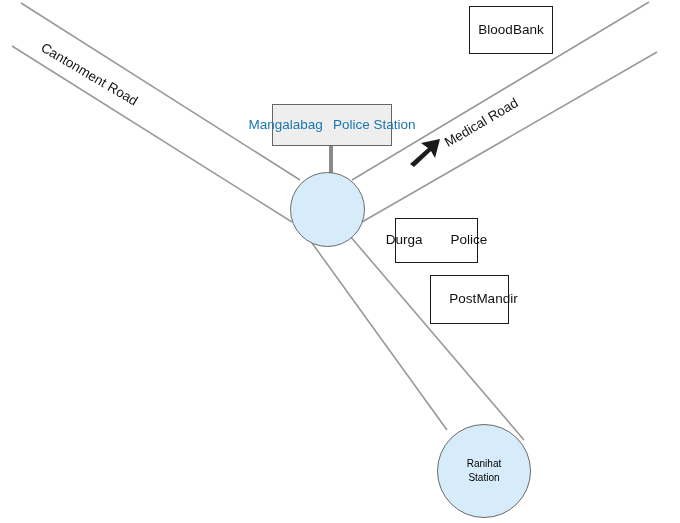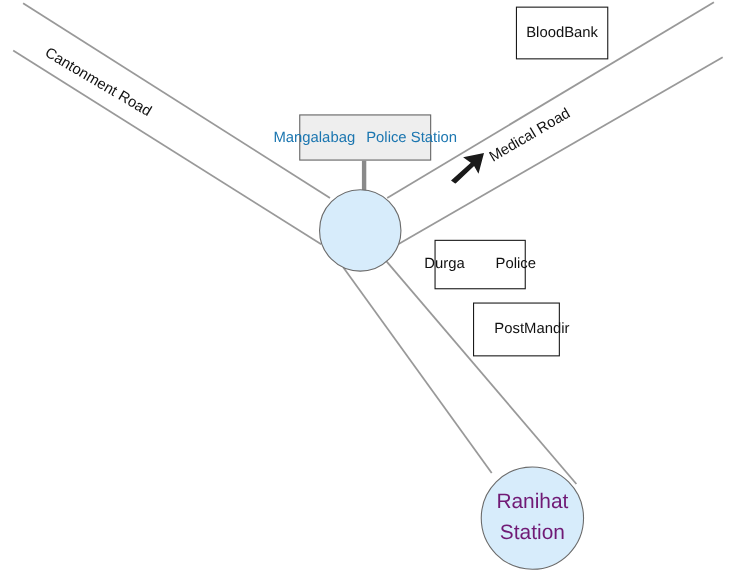--- a/index.html
+++ b/index.html
@@ -79,22 +79,22 @@
     box-sizing: border-box;
     border-radius: 50%;
     background: #d7ecfb;
     border: 1px solid #6b6b6b;
     display: flex;
     flex-direction: column;
     align-items: center;
     justify-content: center;
     text-align: center;
     line-height: 1.45;
-    font-size: 19px;
-    color: #701a75;
+    font-size: 10px;
+    color: #000000;
   }
   #mangalabag-junction {
     left: 290px;
     top: 172px;
     width: 75px;
     height: 75px;
   }
   #ranihat-square-node {
     left: 437px;
     top: 424px;

